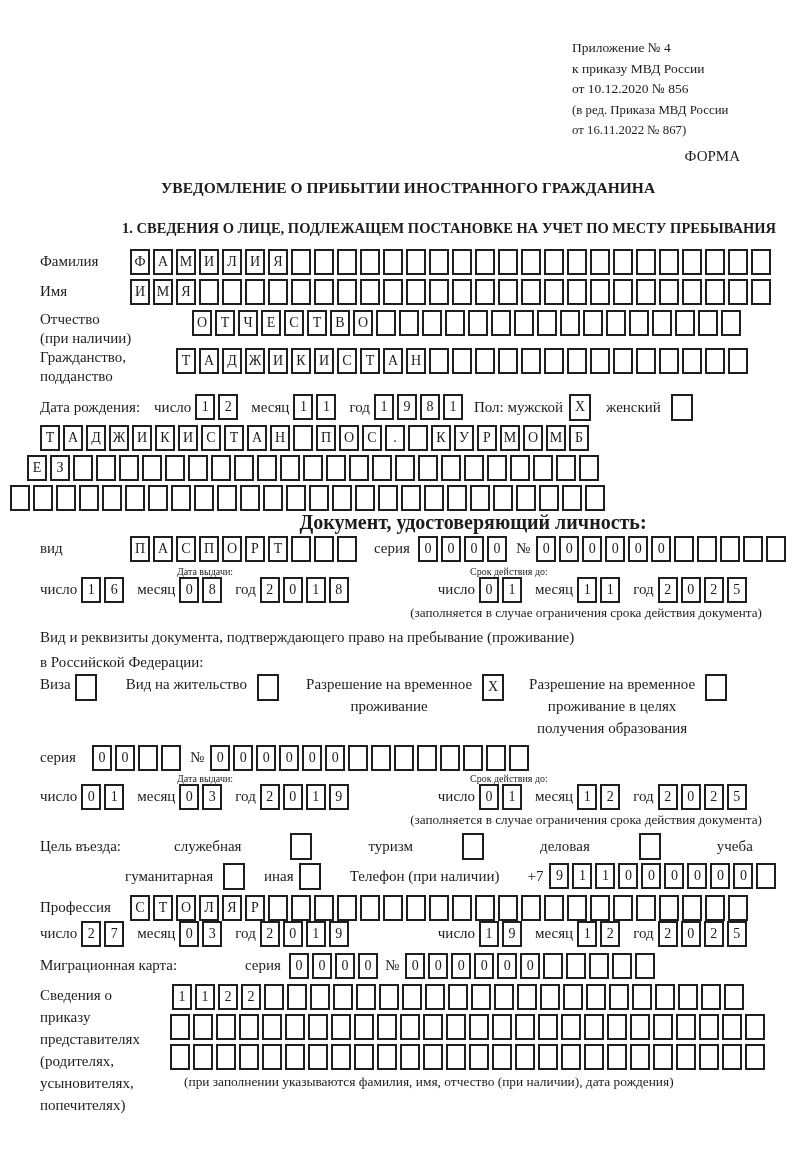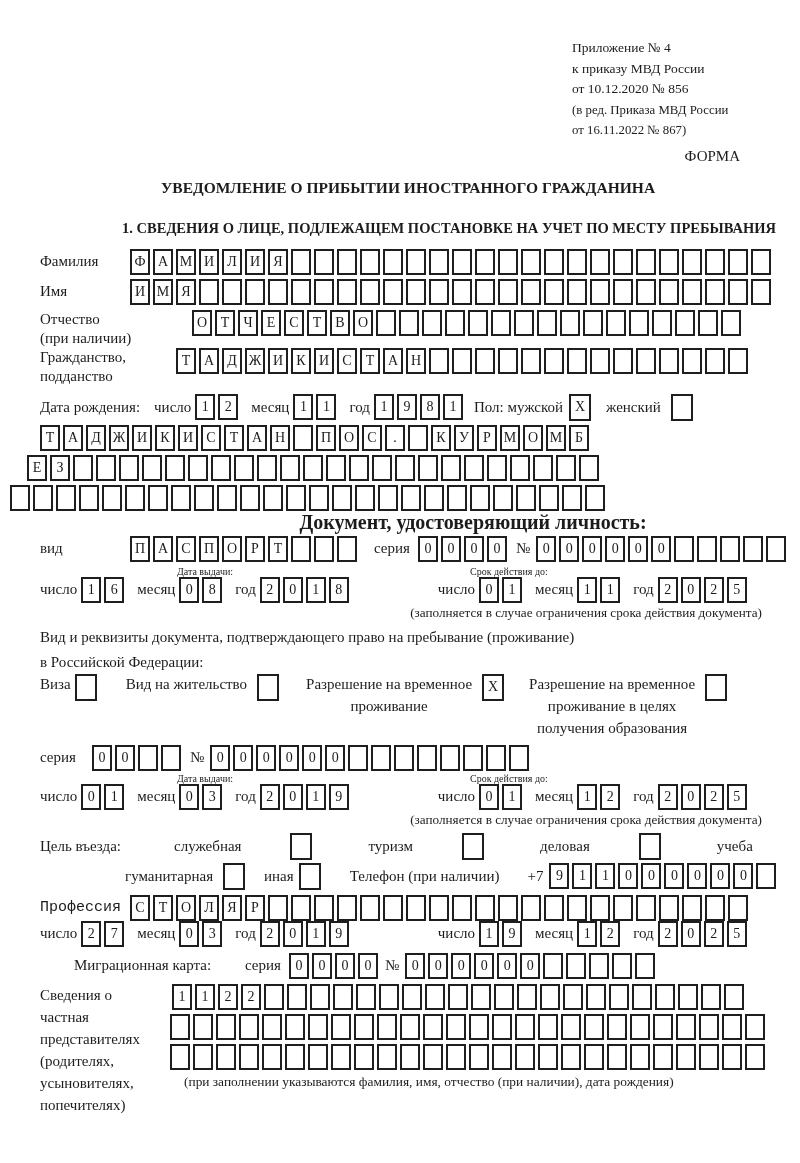--- a/index.html
+++ b/index.html
@@ -566,21 +566,21 @@
         <span class="cell">0</span>
         <span class="cell">0</span>
         <span class="cell">0</span>
         <span class="cell">0</span>
         <span class="cell">0</span>
         <span class="cell"></span>
       </span>
   </div>
 
   <div class="row" style="margin-top:5px;">
-    <span class="lbl" style="width:90px;font-family:Liberation Mono, monospace;">Профессия</span>
+    <span class="lbl" style="width:90px;">Профессия</span>
     <span class="cells">
         <span class="cell">С</span>
         <span class="cell">Т</span>
         <span class="cell">О</span>
         <span class="cell">Л</span>
         <span class="cell">Я</span>
         <span class="cell">Р</span>
         <span class="cell"></span>
         <span class="cell"></span>
         <span class="cell"></span>
@@ -640,21 +640,21 @@
       <span class="lbl">год</span>
       <span class="cells">
           <span class="cell">2</span>
           <span class="cell">0</span>
           <span class="cell">2</span>
           <span class="cell">5</span>
         </span>
     </span>
   </div>
 
-  <div class="row" style="margin-top:6px;text-align:center;">
+  <div class="row" style="margin-top:6px;">
     <span class="lbl" style="width:205px;">Миграционная карта:</span>
     <span class="lbl" style="margin-right:8px;">серия</span>
     <span class="cells">
         <span class="cell">0</span>
         <span class="cell">0</span>
         <span class="cell">0</span>
         <span class="cell">0</span>
       </span>
     <span class="lbl" style="margin:0 6px 0 4px;">№</span>
     <span class="cells">
@@ -668,21 +668,21 @@
         <span class="cell"></span>
         <span class="cell"></span>
         <span class="cell"></span>
         <span class="cell"></span>
       </span>
   </div>
 
   <div class="rowtop" style="margin-top:5px;">
     <span class="lblcol" style="width:130px;line-height:22px;">
       <span style="display:block;">Сведения о</span>
-      <span style="display:block;">частная</span>
+      <span style="display:block;">приказу</span>
       <span style="display:block;">представителях</span>
       <span style="display:block;">(родителях,</span>
       <span style="display:block;">усыновителях,</span>
       <span style="display:block;">попечителях)</span>
     </span>
     <span class="stack">
       <span class="cells cellrow" style="margin-left:2px;">
           <span class="cell">1</span>
           <span class="cell">1</span>
           <span class="cell">2</span>

